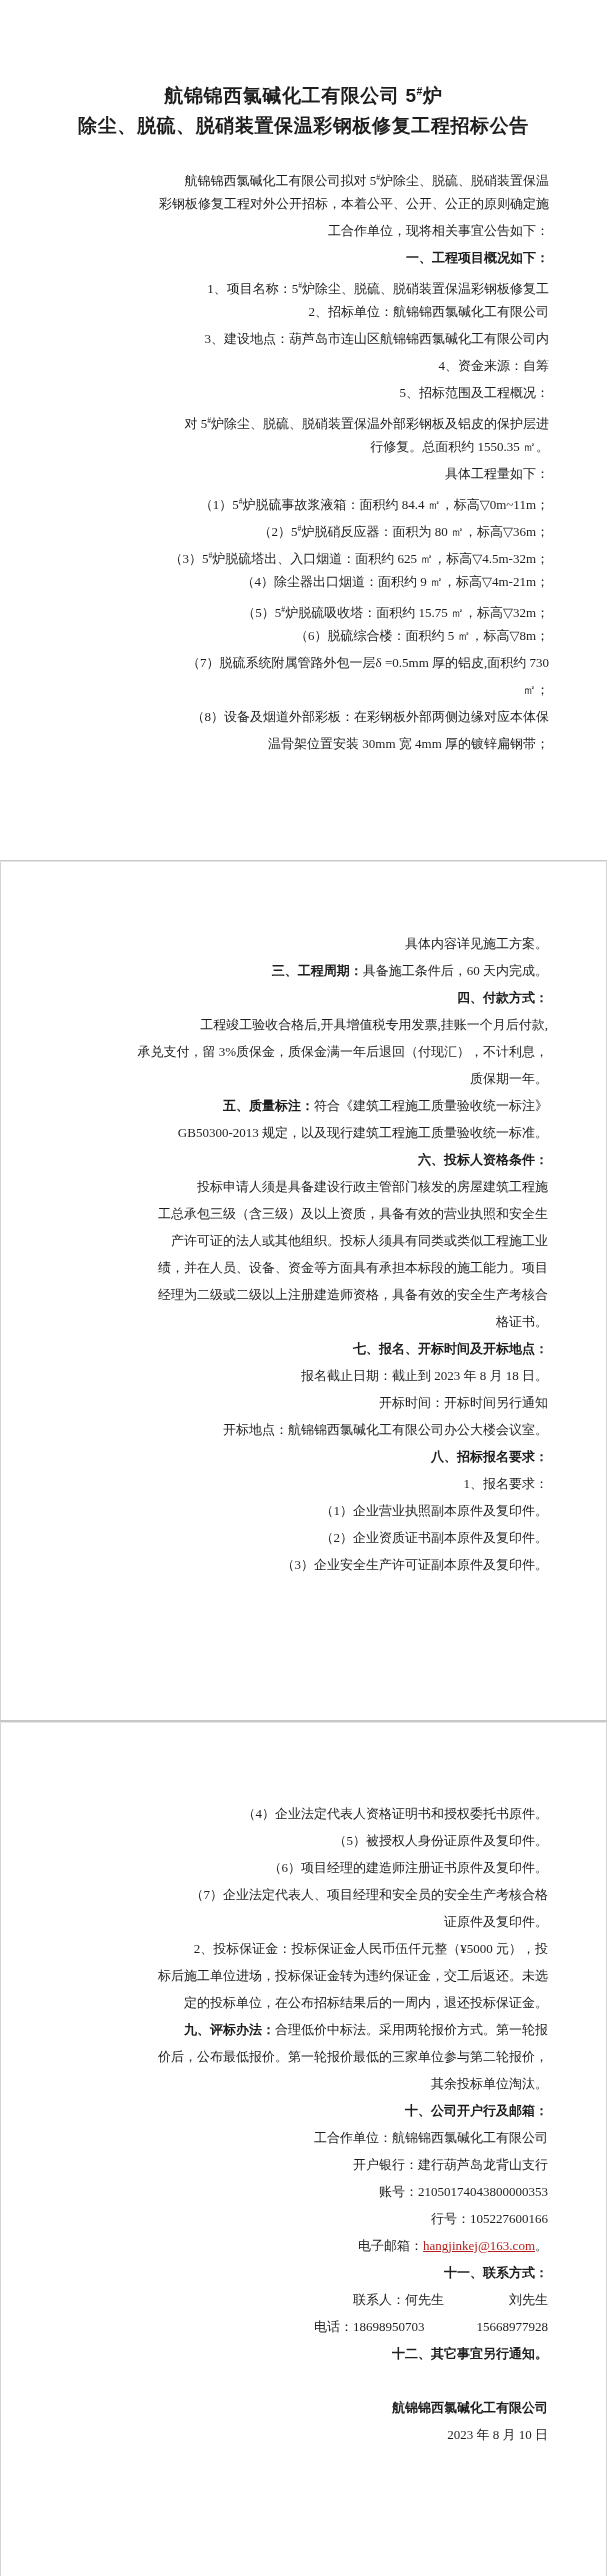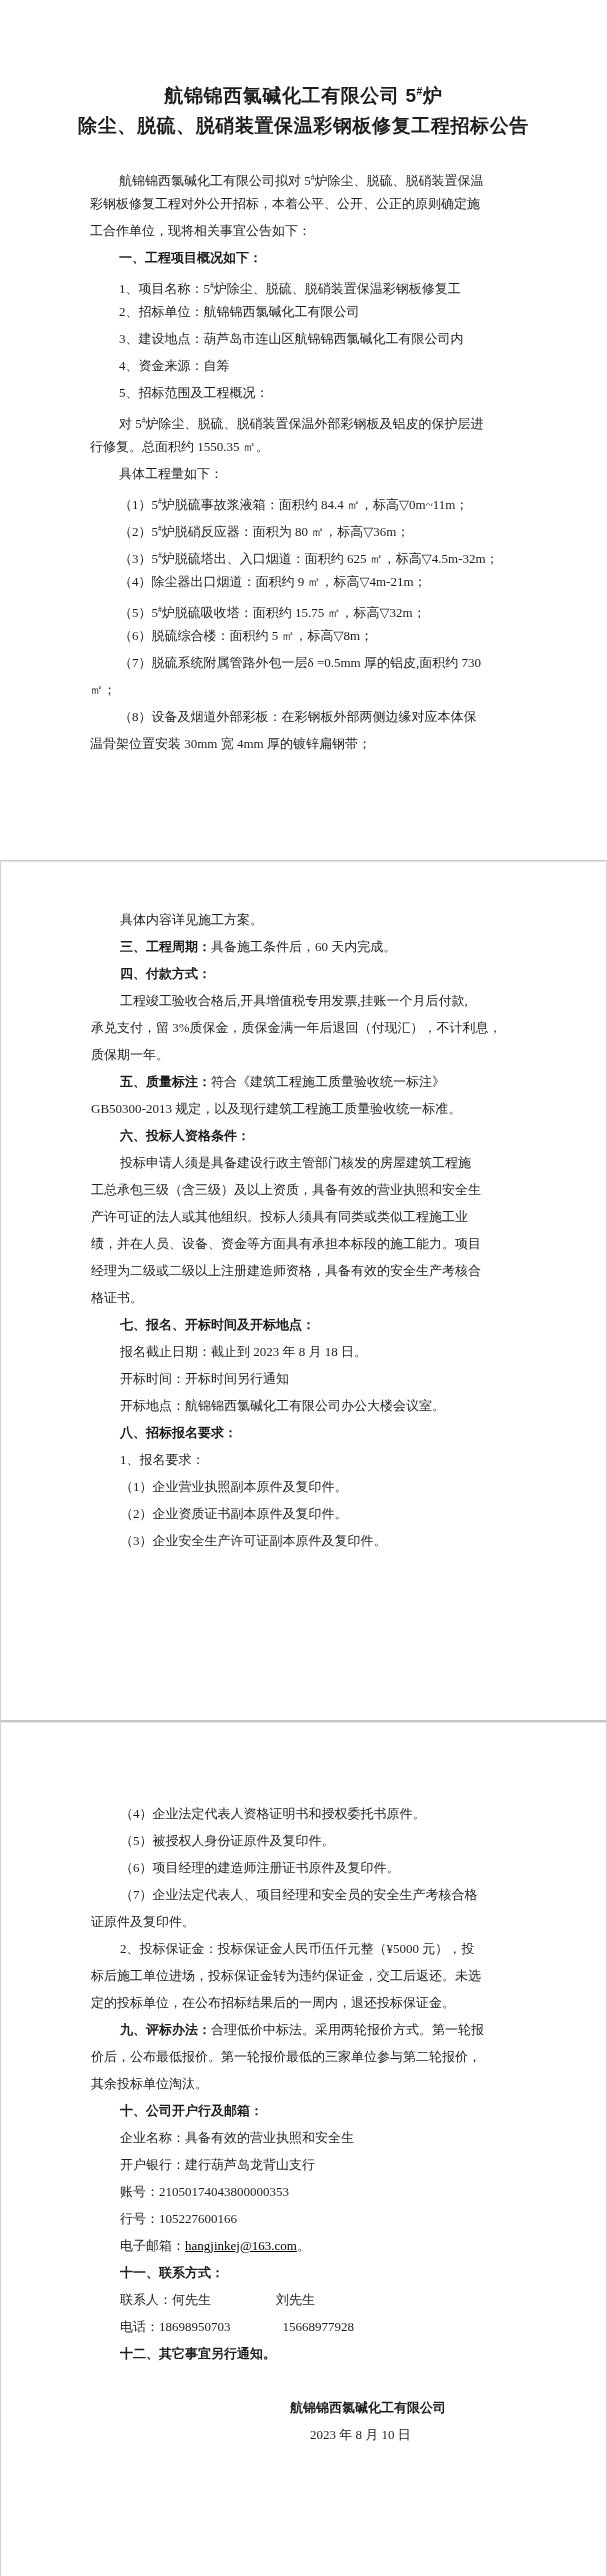--- a/index.html
+++ b/index.html
@@ -11,23 +11,23 @@
   #page1{height:860px;}
   #page2{height:858px;border-left:0.6px solid #d3d3d3;border-right:0.6px solid #d3d3d3;}
   #page3{height:1044px;border-left:0.6px solid #d3d3d3;border-right:0.6px solid #d3d3d3;}
   .sep{height:2.3px;background:#c7c7c7;border-bottom:0.6px solid #e6e6e6;box-sizing:border-box;}
   .title-block{padding-top:76px;}
   .title{
     text-align:center;font-size:19px;line-height:30px;font-weight:700;
     font-family:"Liberation Sans","DejaVu Sans",sans-serif;letter-spacing:0.6px;
   }
   .title sup{font-size:10.5px;}
-  .doc-body{padding-left:90px;padding-right:58px;font-size:13px;}
+  .doc-body{padding-left:90px;padding-right:58px;font-size:13px;text-align:right;}
   #page1 .doc-body{margin-top:22px;}
-  #page2 .doc-body{padding-top:44px;}
+  #page2 .doc-body{padding-top:68px;}
   #page3 .doc-body{padding-top:77px;}
   .line{height:27px;line-height:27px;white-space:pre;overflow:visible;}
   .ind{text-indent:29px;}
   .b{font-family:"Liberation Sans","DejaVu Sans",sans-serif;font-weight:700;}
   sup.sup{font-size:7.6px;}
   a.email{text-decoration:underline;}
 </style>
 </head>
 <body>
 
@@ -102,25 +102,25 @@
       <div class="line ind"><span>（6）项目经理的建造师注册证书原件及复印件。</span></div>
       <div class="line ind"><span>（7）企业法定代表人、项目经理和安全员的安全生产考核合格</span></div>
       <div class="line"><span>证原件及复印件。</span></div>
       <div class="line ind"><span>2、投标保证金：投标保证金人民币伍仟元整（¥5000 元），投</span></div>
       <div class="line"><span>标后施工单位进场，投标保证金转为违约保证金，交工后返还。未选</span></div>
       <div class="line"><span>定的投标单位，在公布招标结果后的一周内，退还投标保证金。</span></div>
       <div class="line ind"><span class="b">九、评标办法：</span><span>合理低价中标法。采用两轮报价方式。第一轮报</span></div>
       <div class="line"><span>价后，公布最低报价。第一轮报价最低的三家单位参与第二轮报价，</span></div>
       <div class="line"><span>其余投标单位淘汰。</span></div>
       <div class="line ind"><span class="b">十、公司开户行及邮箱：</span></div>
-      <div class="line ind"><span>企业名称：具备有效的营业执照和安全生</span></div>
+      <div class="line ind"><span>工合作单位：航锦锦西氯碱化工有限公司</span></div>
       <div class="line ind"><span>开户银行：建行葫芦岛龙背山支行</span></div>
       <div class="line ind"><span>账号：21050174043800000353</span></div>
       <div class="line ind"><span>行号：105227600166</span></div>
-      <div class="line ind"><span>电子邮箱：</span><a class="email" href="#" style="color: #000000;">hangjinkej@163.com</a><span>。</span></div>
+      <div class="line ind"><span>电子邮箱：</span><a class="email" href="#" style="color: #b91c1c;">hangjinkej@163.com</a><span>。</span></div>
       <div class="line ind"><span class="b">十一、联系方式：</span></div>
       <div class="line ind"><span>联系人：何先生　　　　　刘先生</span></div>
       <div class="line ind"><span>电话：18698950703　　　　15668977928</span></div>
       <div class="line ind"><span class="b">十二、其它事宜另行通知。</span></div>
       <div class="line"></div>
       <div class="line" style="padding-left: 199px; font-weight: bold;"><span>航锦锦西氯碱化工有限公司</span></div>
       <div class="line" style="padding-left: 219px;"><span>2023 年 8 月 10 日</span></div>
     </div>
 </div>
 

